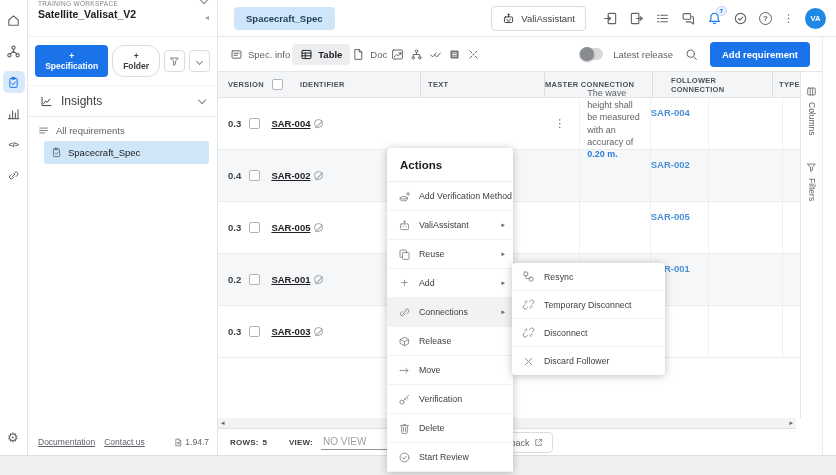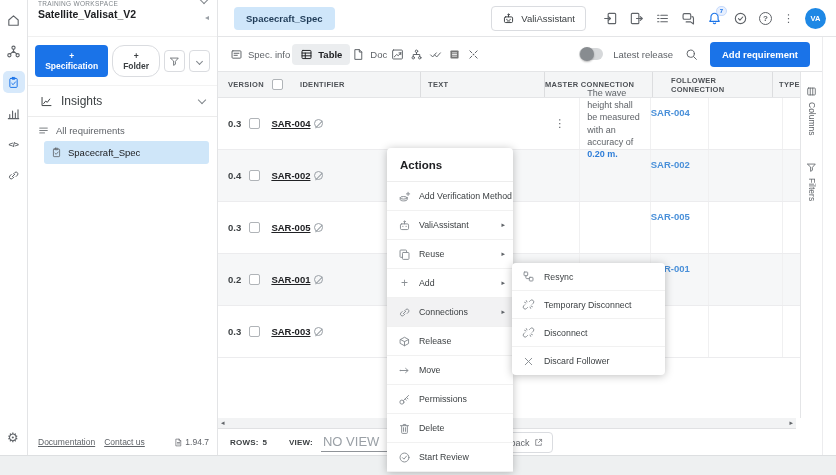--- a/index.html
+++ b/index.html
@@ -84,21 +84,21 @@
   .vtab .vt{writing-mode:vertical-rl;font-size:8.5px}
   #rightedge{position:absolute;left:822px;top:37px;height:418px;border-left:1px solid #ececee}
   
   #hscroll{position:absolute;left:218px;top:418px;width:578px;height:10px;background:#f2f3f4;display:flex;align-items:center;justify-content:space-between;padding:0 3px}
   #hscroll span{font-size:7px;color:#606468}
   #gfoot{position:absolute;left:218px;top:428px;width:578px;height:27px;border-top:1px solid #e0e1e3;background:#fff;display:flex;align-items:center;padding-left:12px;font-size:8px}
   .flbl{font-weight:bold;color:#3c4043;letter-spacing:.2px}
   .fval{font-weight:bold;color:#3c4043;margin-left:4px}
   #viewwrap{display:flex;align-items:center;margin-left:22px;gap:4px}
   #viewfield{display:flex;align-items:center;border-bottom:1px solid #8f9398;width:208px;padding:2px 2px;margin-left:4px}
-  #viewfield .vv{color:#9aa0a6;font-size:13px}
+  #viewfield .vv{color:#9aa0a6;font-size:10px}
   #viewfield .car{margin-left:auto;font-size:7px;color:#3c4043}
   #feedback{position:absolute;left:262px;top:3px;height:21px;display:flex;align-items:center;gap:4px;border:1px solid #dadce0;border-radius:4px;background:#fff;padding:0 9px;font-size:9px;color:#5f6368;cursor:pointer;z-index:1}
   #bottomstrip{position:absolute;left:0;top:455px;right:0;height:20px;background:#eef0f1;border-top:1px solid #dddfe1}
   
   #menu{position:absolute;left:387px;top:148px;width:126px;background:#fff;border-radius:4px 4px 0 0;box-shadow:0 1px 8px rgba(0,0,0,.25);z-index:10}
   #menu .hd{font-size:11.5px;font-weight:bold;color:#202124;padding:11px 13px 10px;border-bottom:1px solid #ededed}
   .mi{height:29px;display:flex;align-items:center;gap:8px;padding:0 8px 0 11px;font-size:8.8px;color:#3c4043;border-bottom:1px solid #f1f1f1;cursor:pointer}
   .mi .micon{color:#8a8f94;flex:none}
   .mi .ml{flex:1;white-space:nowrap}
   .mi .sub{font-size:7px;color:#5f6368}
@@ -521,21 +521,21 @@
         <path d="M2.8 8h9.4M9.4 5.4 12.4 8l-3 2.6"></path>
         <circle class="f" cx="3" cy="8" r="1"></circle>
       </svg>
     <span class="ml">Move</span>
   </div>
   <div class="mi">
     <svg class="ln i13 micon" viewBox="0 0 16 16">
         <circle cx="4.8" cy="11.2" r="2.5"></circle>
         <path d="M6.8 9.2 13 3M10.5 5.5l1.7 1.7M8.8 7.2l1.4 1.4"></path>
       </svg>
-    <span class="ml">Permissions</span>
+    <span class="ml">Verification</span>
   </div>
   <div class="mi">
     <svg class="ln i13 micon" viewBox="0 0 16 16">
         <path d="M4.5 5v8a1 1 0 0 0 1 1h5a1 1 0 0 0 1-1V5M3 4.5h10M6.5 4.5V3h3v1.5M6.8 7v4.5M9.2 7v4.5"></path>
       </svg>
     <span class="ml">Delete</span>
   </div>
   <div class="mi">
     <svg class="ln i13 micon" viewBox="0 0 16 16">
         <circle cx="8" cy="8" r="5.5"></circle>

